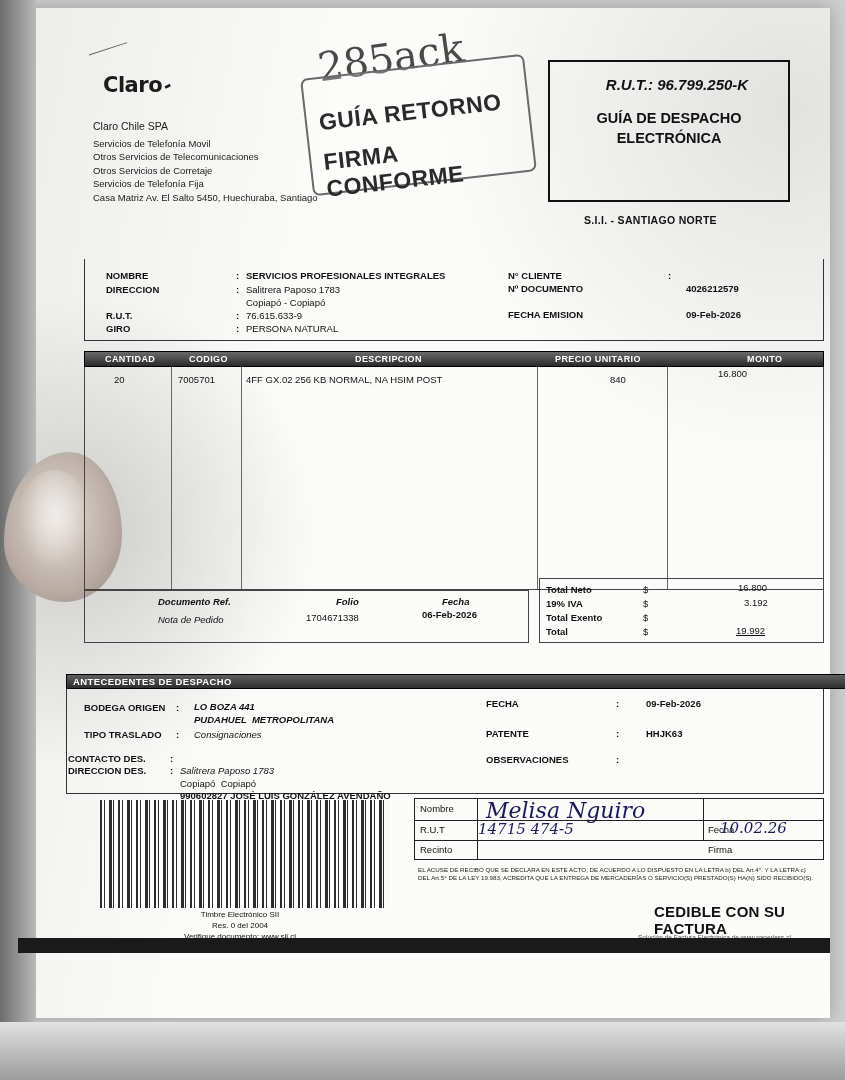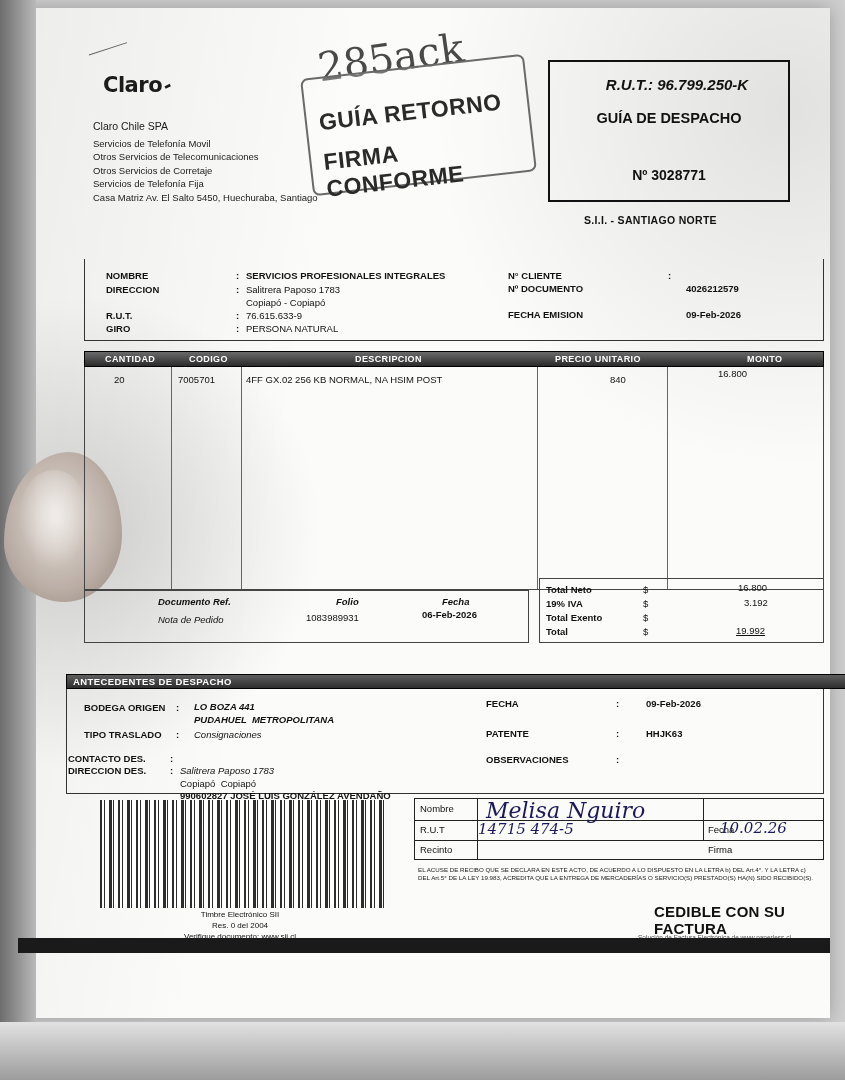--- a/index.html
+++ b/index.html
@@ -227,21 +227,21 @@
 
   <div class="scribble">285ack</div>
   <div class="stamp">
     <div class="l1">GUÍA RETORNO</div>
     <div class="l2">FIRMA CONFORME</div>
   </div>
 
   <div class="rut-box">
     <div class="rut">R.U.T.: 96.799.250-K</div>
     <div class="g1">GUÍA DE DESPACHO</div>
-    <div class="num">Nº 3028771</div>
+    <div class="g2">ELECTRÓNICA</div>
   </div>
   <div class="sii-line">S.I.I. - SANTIAGO NORTE</div>
 
   <div class="client-box"></div>
 
   <div class="t lbl" style="left:88px; top:262px;">NOMBRE</div>
   <div class="t lbl" style="left:218px; top:262px;">:</div>
   <div class="t valb" style="left:228px; top:262px;">SERVICIOS PROFESIONALES INTEGRALES</div>
 
   <div class="t lbl" style="left:88px; top:276px;">DIRECCION</div>
@@ -284,21 +284,21 @@
   <div class="t val" style="left:160px; top:366px;">7005701</div>
   <div class="t val" style="left:228px; top:366px;">4FF GX.02 256 KB NORMAL, NA HSIM POST</div>
   <div class="t val" style="left:592px; top:366px;">840</div>
   <div class="t val" style="left:700px; top:360px;">16.800</div>
 
   <div class="ref-box"></div>
   <div class="t" style="left:140px; top:588px; font-size:9.5px; font-style:italic; font-weight:bold;">Documento Ref.</div>
   <div class="t" style="left:318px; top:588px; font-size:9.5px; font-style:italic; font-weight:bold;">Folio</div>
   <div class="t" style="left:424px; top:588px; font-size:9.5px; font-style:italic; font-weight:bold;">Fecha</div>
   <div class="t" style="left:140px; top:606px; font-size:9.5px; font-style:italic;">Nota de Pedido</div>
-  <div class="t" style="left:288px; top:604px; font-size:9.5px;">1083989931</div>
+  <div class="t" style="left:288px; top:604px; font-size:9.5px;">1704671338</div>
   <div class="t" style="left:404px; top:601px; font-size:9.5px; font-weight:bold;">06-Feb-2026</div>
 
   <div class="totals-box"></div>
   <div class="t lbl" style="left:528px; top:576px;">Total Neto</div>
   <div class="t val" style="left:625px; top:576px;">$</div>
   <div class="t val" style="left:720px; top:574px;">16.800</div>
 
   <div class="t lbl" style="left:528px; top:590px;">19% IVA</div>
   <div class="t val" style="left:625px; top:590px;">$</div>
   <div class="t val" style="left:726px; top:589px;">3.192</div>

